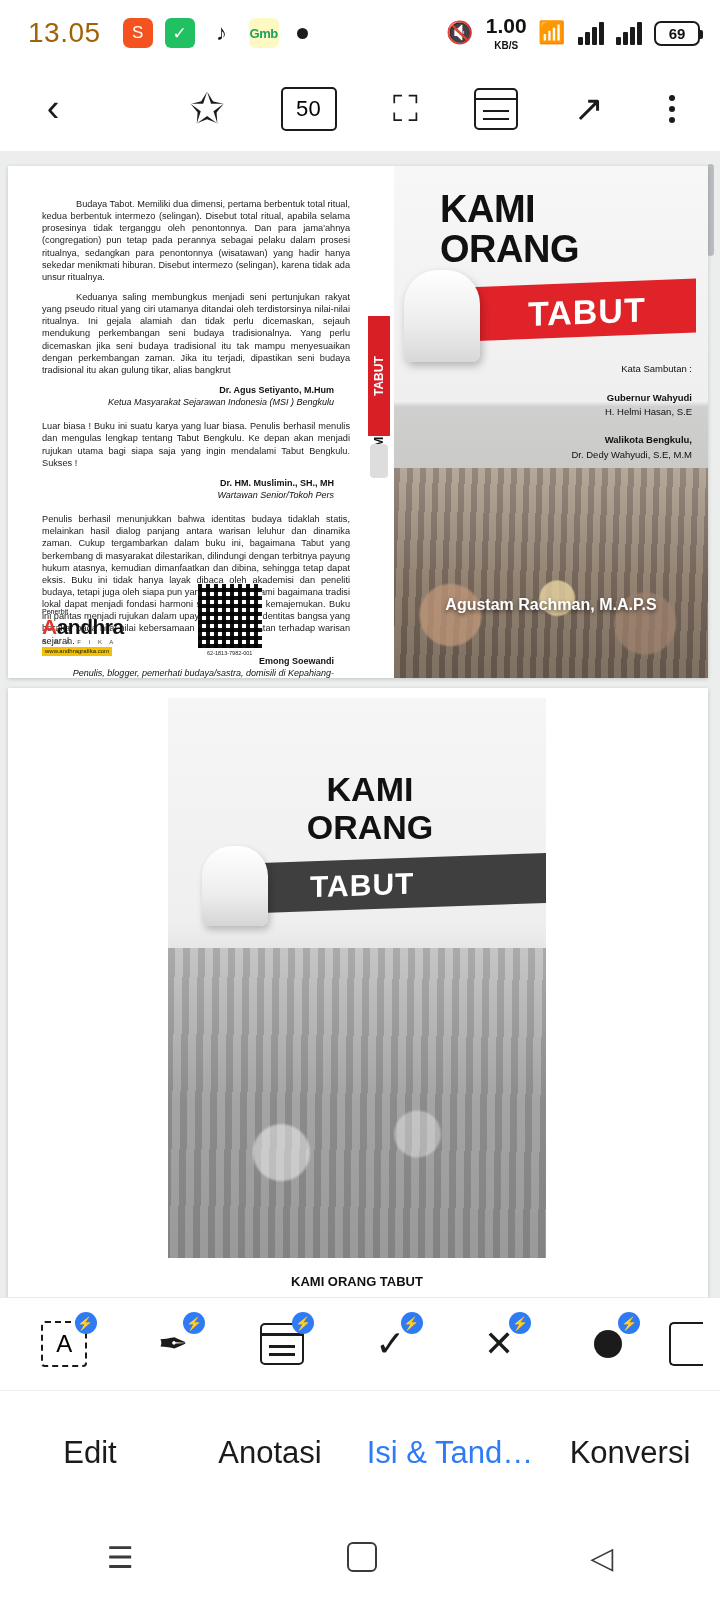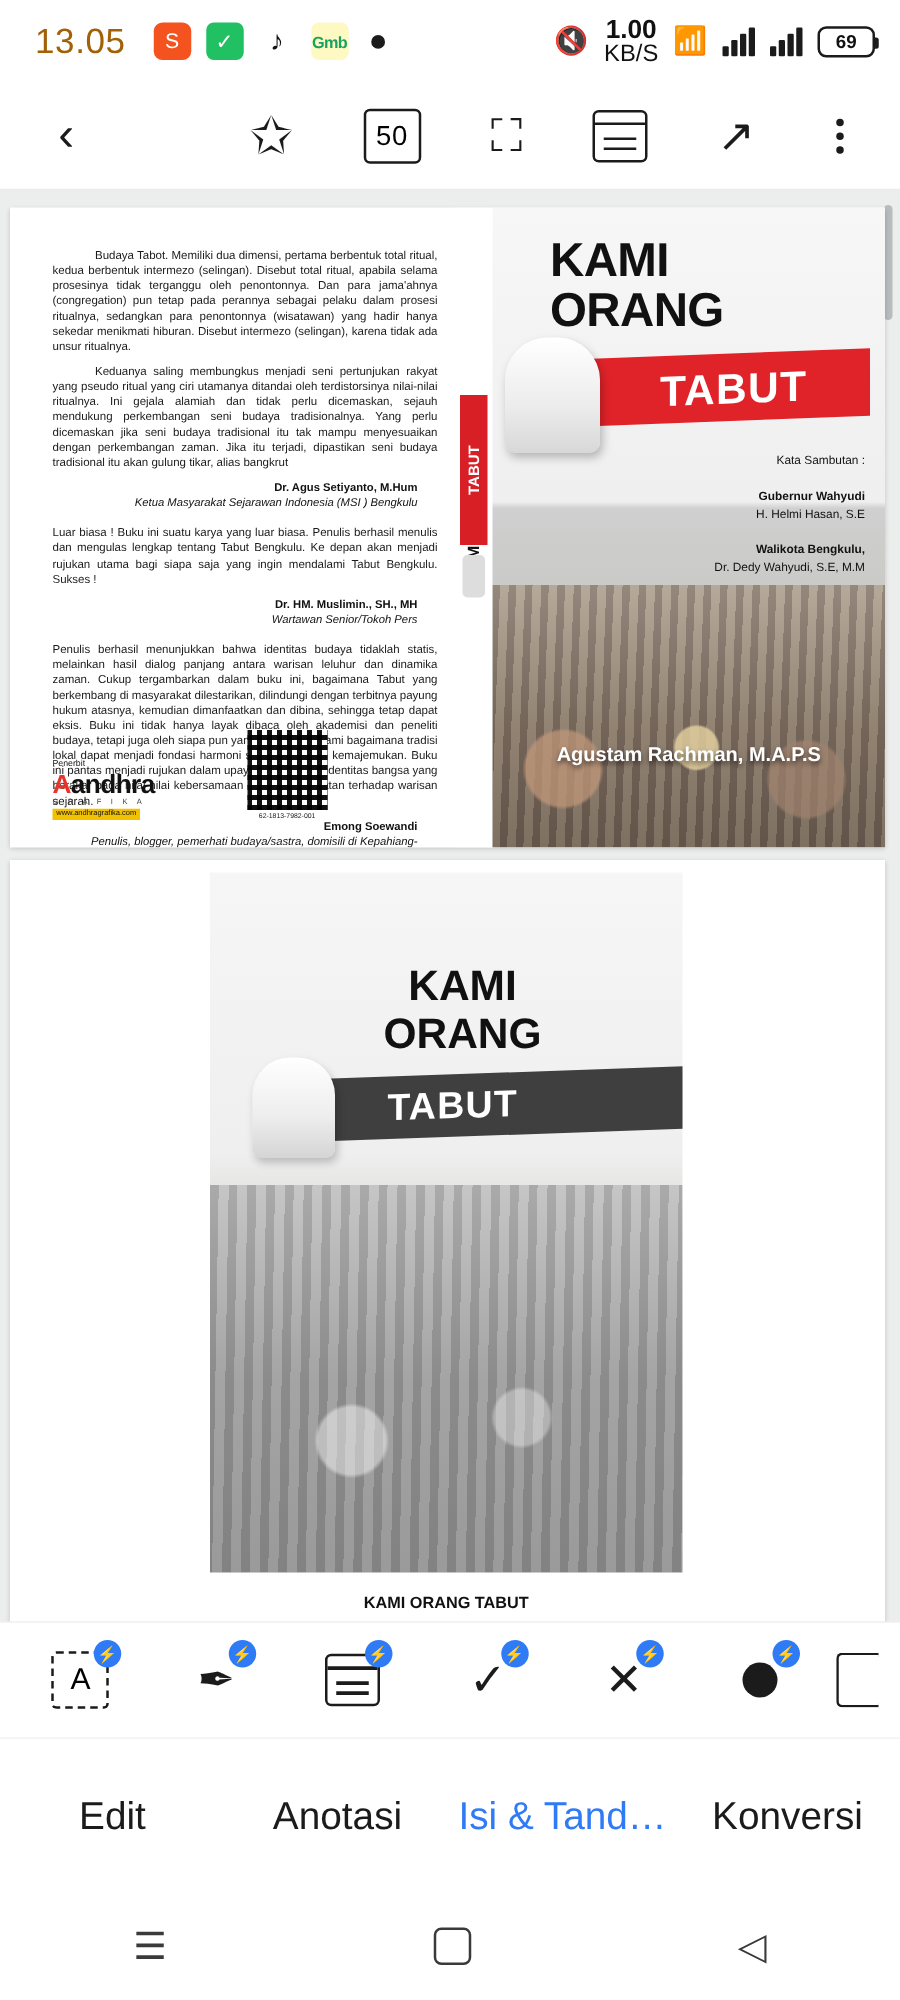--- a/index.html
+++ b/index.html
@@ -24,40 +24,40 @@
   .sb-ico { width: 30px; height: 30px; border-radius: 6px; display:flex; align-items:center; justify-content:center; font-size: 17px; color:#fff; }
   .ico-shopee { background:#f4531f; border-radius:7px; }
   .ico-green { background:#21c063; }
   .ico-tiktok { background:#ffffff; color:#111; font-size:22px; }
   .ico-gmb { background:#fef9c3; color:#1aa260; font-size:13px; font-weight:700; letter-spacing:-0.5px;}
   .sb-dot { width: 11px; height: 11px; background: #1b1b1b; border-radius: 50%; margin-left: 6px; }
   .sb-right { margin-left: auto; display: flex; align-items: center; gap: 12px; }
   .sb-mute { font-size: 22px; }
   .sb-kbs { text-align: center; line-height: 1.0; }
   .sb-kbs .v { font-size: 21px; font-weight: 600; }
-  .sb-kbs .u { font-size: 19px; font-weight: 400; }
+  .sb-kbs .u { font-size: 10px; font-weight: 700; }
   .bars { display: flex; align-items: flex-end; gap: 2px; height: 24px; }
   .bars i { display:block; width: 5px; background: #1b1b1b; border-radius: 1px; }
   .bars i:nth-child(1){height:8px}.bars i:nth-child(2){height:13px}.bars i:nth-child(3){height:18px}.bars i:nth-child(4){height:23px}
   .batt { width: 46px; height: 25px; border: 2px solid #1b1b1b; border-radius: 7px; display:flex; align-items:center; justify-content:center; font-size: 15px; font-weight: 700; position: relative; }
   .batt::after { content:""; position:absolute; right:-5px; top:7px; width:3px; height:9px; background:#1b1b1b; border-radius:0 2px 2px 0; }
 
   
   .toolbar {
     height: 86px; flex: 0 0 86px;
     display: flex; align-items: center;
     background: #fff;
     padding: 0 24px;
     border-bottom: 1px solid #ececec;
   }
   .tb-btn { display:flex; align-items:center; justify-content:center; color:#1b1b1b; }
   .tb-back { width: 58px; font-size: 38px; font-weight: 300; }
   .tb-spacer { flex: 1 1 auto; }
   .tb-group { display:flex; align-items:center; gap: 56px; }
-  .tb-box { width: 46px; height: 44px; border: 2.5px solid #1b1b1b; border-radius: 5px; display:flex; align-items:center; justify-content:center; font-size: 22px; letter-spacing:.5px;}
+  .tb-box { width: 56px; height: 44px; border: 2.5px solid #1b1b1b; border-radius: 5px; display:flex; align-items:center; justify-content:center; font-size: 22px; letter-spacing:.5px;}
   .tb-menu { width: 48px; display:flex; flex-direction:column; align-items:center; gap:5px; margin-left: 44px;}
   .tb-menu span { width: 6px; height: 6px; background:#1b1b1b; border-radius:50%; display:block; }
 
   
   .viewer { position: relative; flex: 1 1 auto; background: #eceded; overflow: hidden; }
   .scrollbar { position:absolute; right: 6px; top: 12px; width: 7px; height: 92px; background: #b9bcbe; border-radius: 4px; }
 
   
   .page1 { position:absolute; left: 8px; top: 14px; width: 700px; height: 512px; background:#fff; box-shadow: 0 1px 4px rgba(0,0,0,.18); overflow:hidden; display:flex; }
   .p1-left { width: 356px; padding: 32px 14px 10px 34px; position:relative; }

